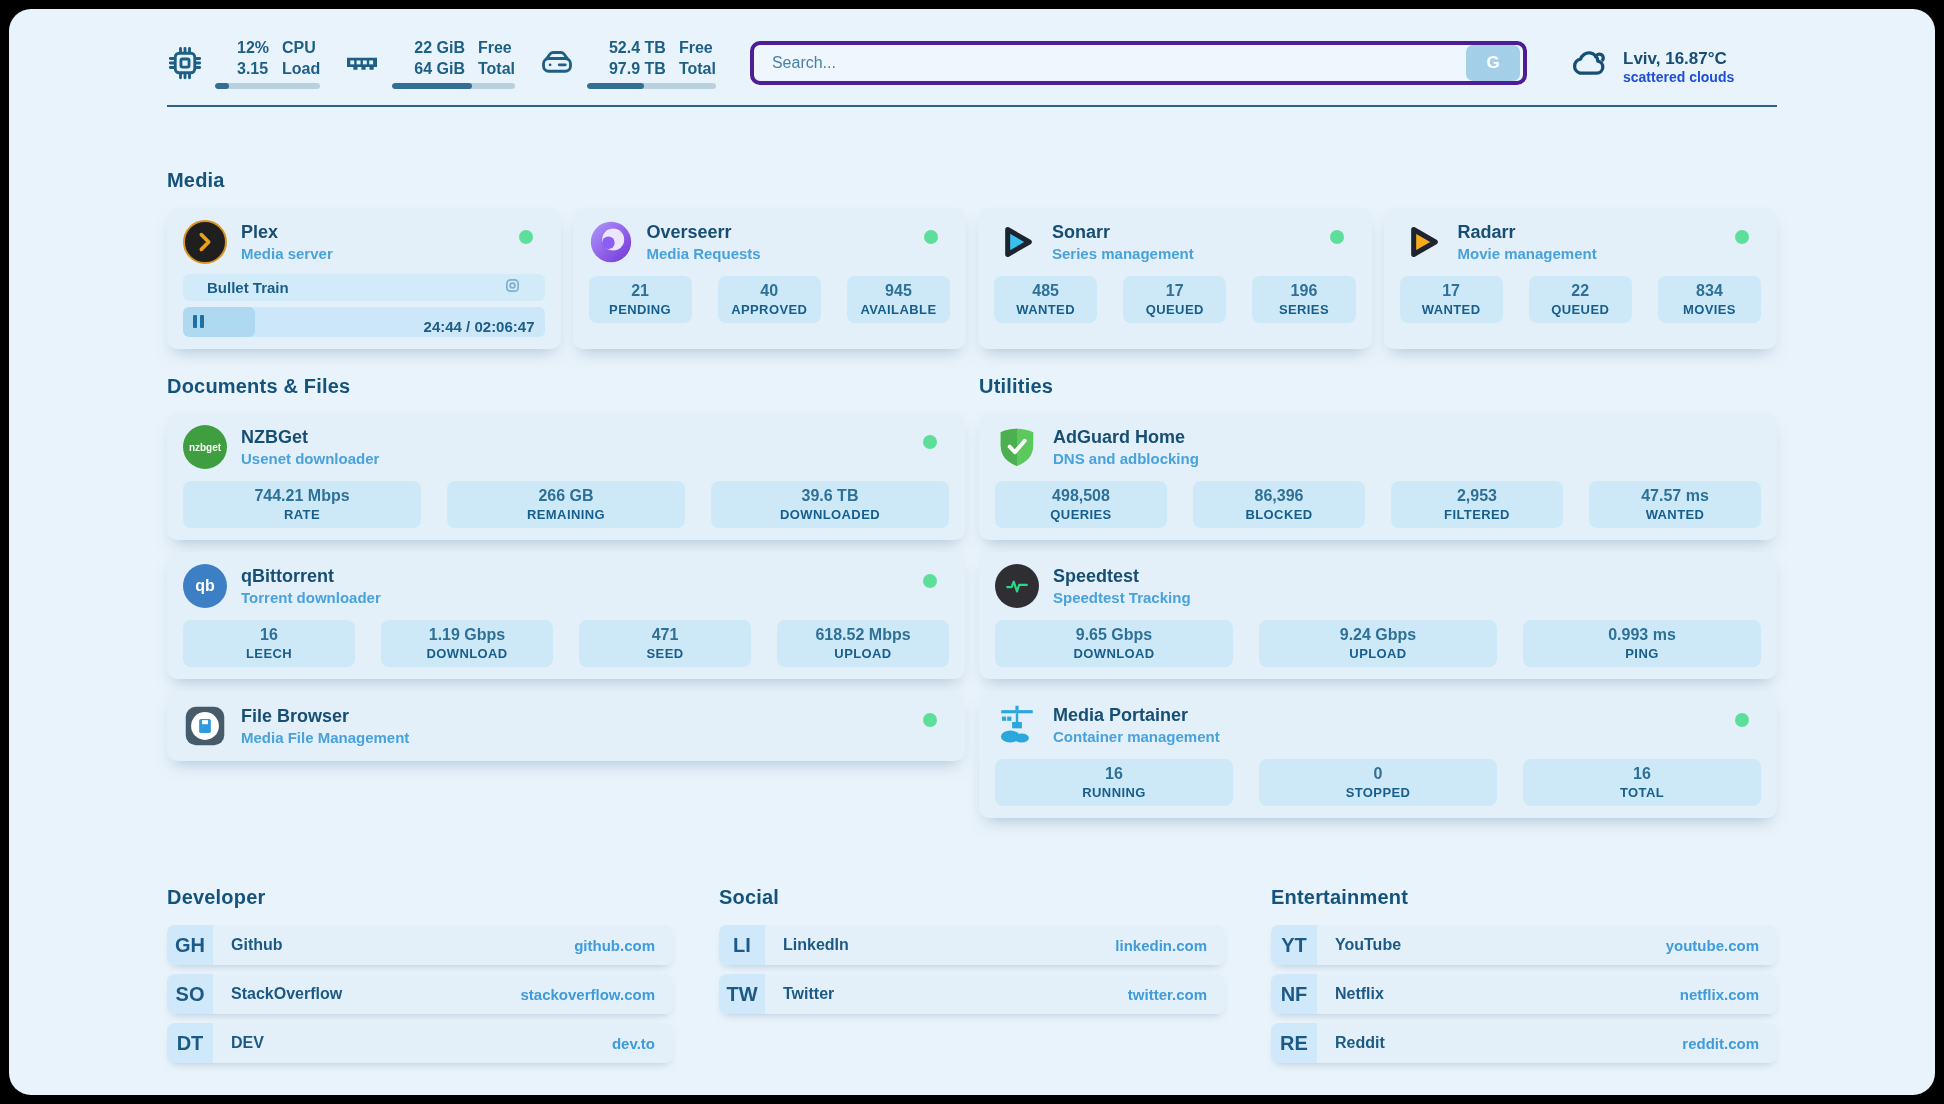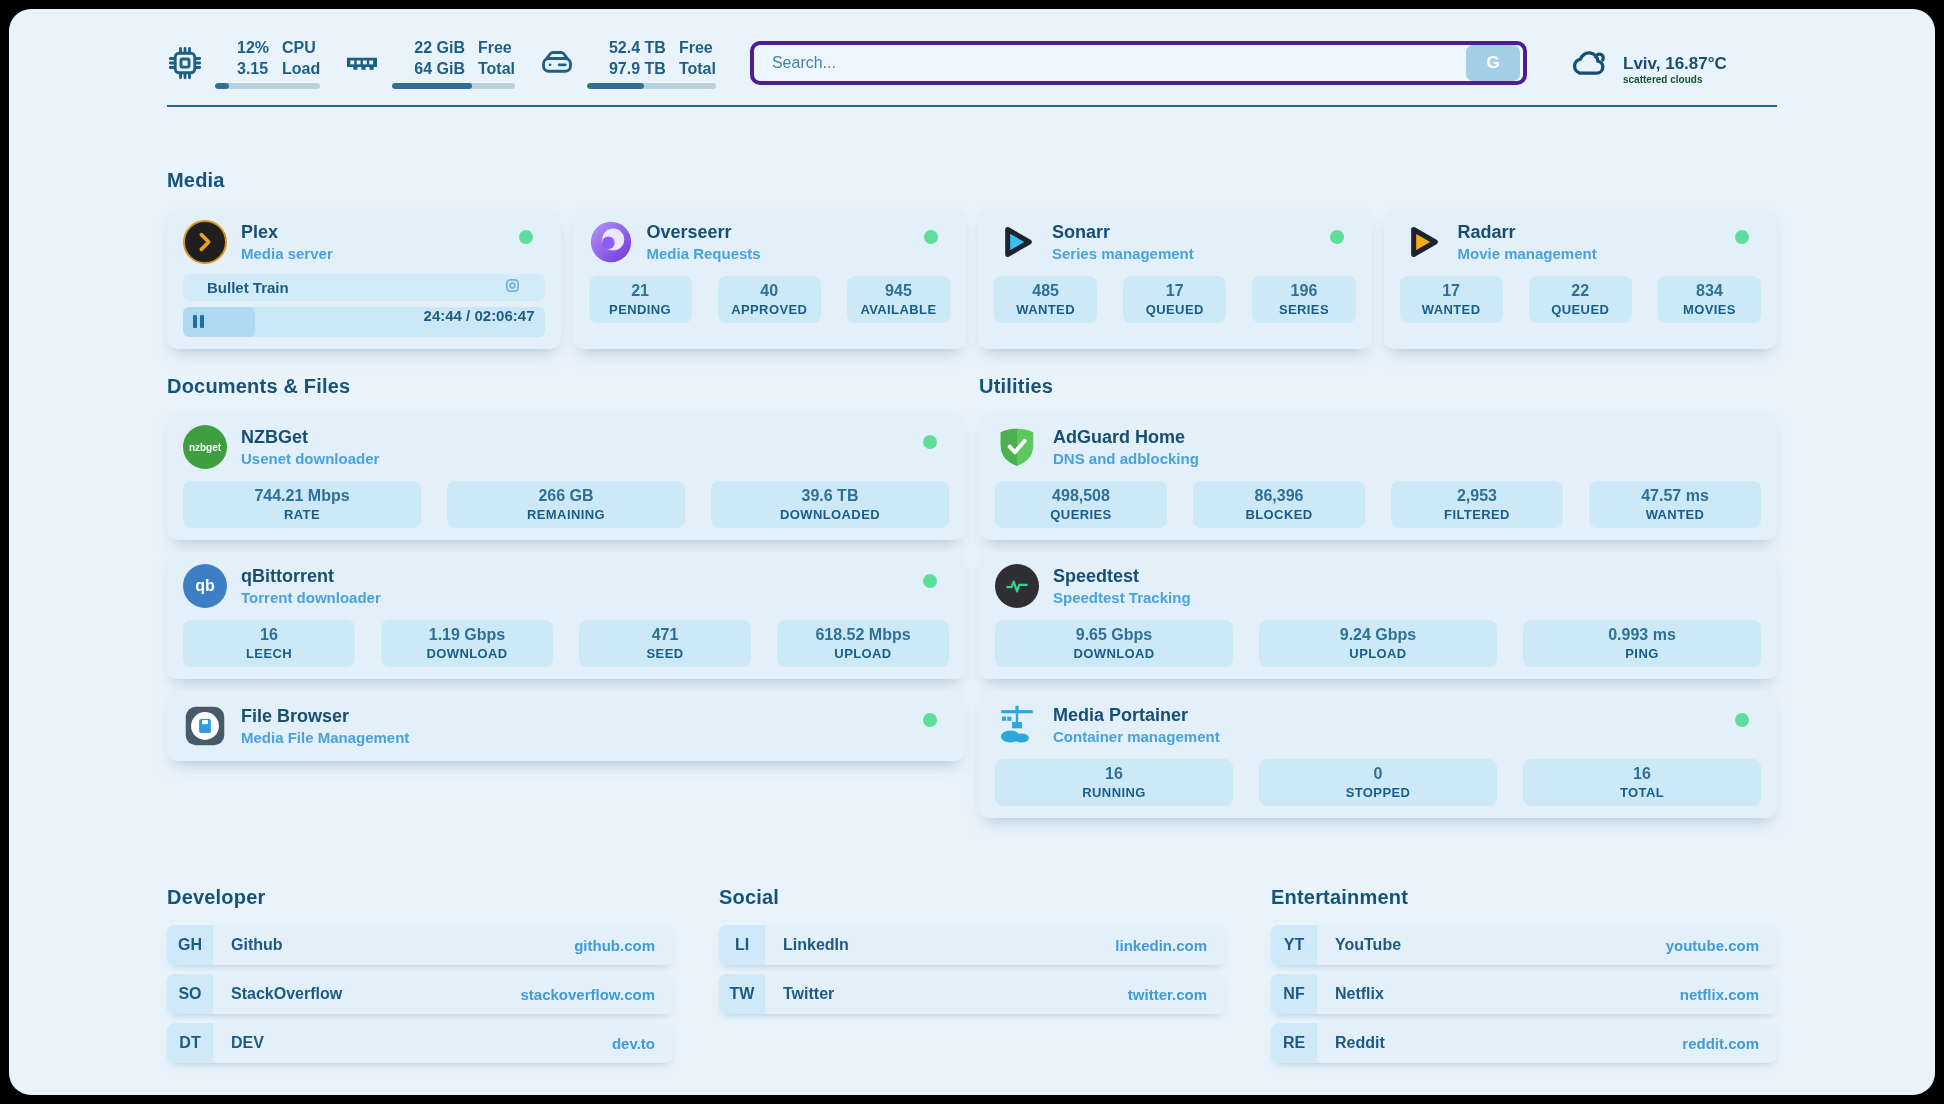--- a/index.html
+++ b/index.html
@@ -25,21 +25,21 @@
   .search input { flex:1; border:none; outline:none; background:transparent; padding:0 18px;
     font-size:16px; color:#1c5d86; font-family:inherit; }
   .search input::placeholder { color:#2a6c96; opacity:.85; }
   .gbtn { width:54px; height:36px; margin-right:3px; border:none; border-radius:7px; background:#a4cfe9;
     color:#fff; font-size:17px; font-weight:700; cursor:pointer; font-family:inherit; }
 
   .weather { display:flex; align-items:flex-end; margin-left:40px; min-width:210px; }
   .weather-icon { margin-right:12px; display:flex; }
   .weather-txt { display:flex; flex-direction:column; color:#174e73; }
   .weather-main { font-size:17px; font-weight:700; }
-  .weather-sub { font-size:10px; font-weight:600; color:#14532d; }
+  .weather-sub { font-size:14px; font-weight:600; color:#1d4ed8; }
 
   .divider { margin:16px 158px 0 158px; border-bottom:2px solid #2e6285; }
 
   
   .section-title { font-size:20px; font-weight:700; color:#14537c; letter-spacing:.2px; }
   .media-section { margin-top:62px; }
   .media-grid { margin-top:16px; display:grid; grid-template-columns:repeat(4,1fr); gap:12px; }
 
   .card { position:relative; background:#e3f0fa; border-radius:10px; padding:12px 16px;
     box-shadow:0 9px 16px -7px rgba(110,148,178,.5); }
@@ -57,41 +57,41 @@
 
   
   .stream { margin-top:10px; }
   .stream-title-row { height:27px; background:#d2ebf9; border-radius:6px; display:flex; align-items:center;
     padding:0 24px; justify-content:space-between; }
   .stream-title { font-size:15px; font-weight:700; color:#1c5d86; }
   .stream-progress-row { position:relative; height:30px; background:#cbe7f8; border-radius:6px; margin-top:6px; overflow:hidden; }
   .stream-fill { position:absolute; left:0; top:0; bottom:0; background:#aed9f1; border-radius:6px; }
   .pausewrap { position:absolute; left:10px; top:8px; display:flex; gap:3px; }
   .pausewrap i { width:4px; height:13px; background:#1e6fa3; border-radius:1px; }
-  .stream-time { position:absolute; right:10px; top:0; font-size:15px; font-weight:700; color:#1c5d86; }
+  .stream-time { position:absolute; right:10px; top:11px; font-size:15px; font-weight:700; color:#1c5d86; }
 
   .twocol { margin-top:26px; display:grid; grid-template-columns:1fr 1fr; gap:14px; }
   .colcards { display:flex; flex-direction:column; gap:12px; margin-top:15px; }
   .card.slim { display:flex; align-items:center; min-height:70px; }
 
   
   .circleicon { width:44px; height:44px; border-radius:50%; display:flex; align-items:center; justify-content:center; }
   .plexbg { background:#1f1f1f; border:2px solid #d9941f; }
   .nzbbg { background:#3f9e3f; color:#fff; font-size:10px; font-weight:700; }
   .qbbg { background:#3d7fc4; color:#fff; font-size:16px; font-weight:700; }
   .stbg { background:#2f2f33; }
 
   
   .bookmarks { margin-top:68px; display:grid; grid-template-columns:1fr 1fr 1fr; gap:46px; }
   .bm-col .section-title { margin-bottom:16px; }
   .bm-list { display:flex; flex-direction:column; gap:9px; }
   .bm-row { display:flex; align-items:center; height:40px; background:#e3f0fa; border-radius:8px;
     box-shadow:0 5px 9px -5px rgba(110,148,178,.5); cursor:pointer; }
   .bm-abbr { width:46px; height:40px; background:#cfe8fa; border-radius:8px 0 0 8px; display:flex;
-    align-items:center; justify-content:center; font-size:16px; font-weight:700; color:#1c5a85; }
+    align-items:center; justify-content:center; font-size:20px; font-weight:700; color:#1c5a85; }
   .bm-name { margin-left:18px; font-size:16px; font-weight:700; color:#1c5a85; }
   .bm-url { margin-left:auto; margin-right:18px; font-size:15px; font-weight:600; color:#3f9bd9; }
 </style>
 </head>
 <body>
 
 <div class="frame">
 <div class="page">
 
   <div class="container">

